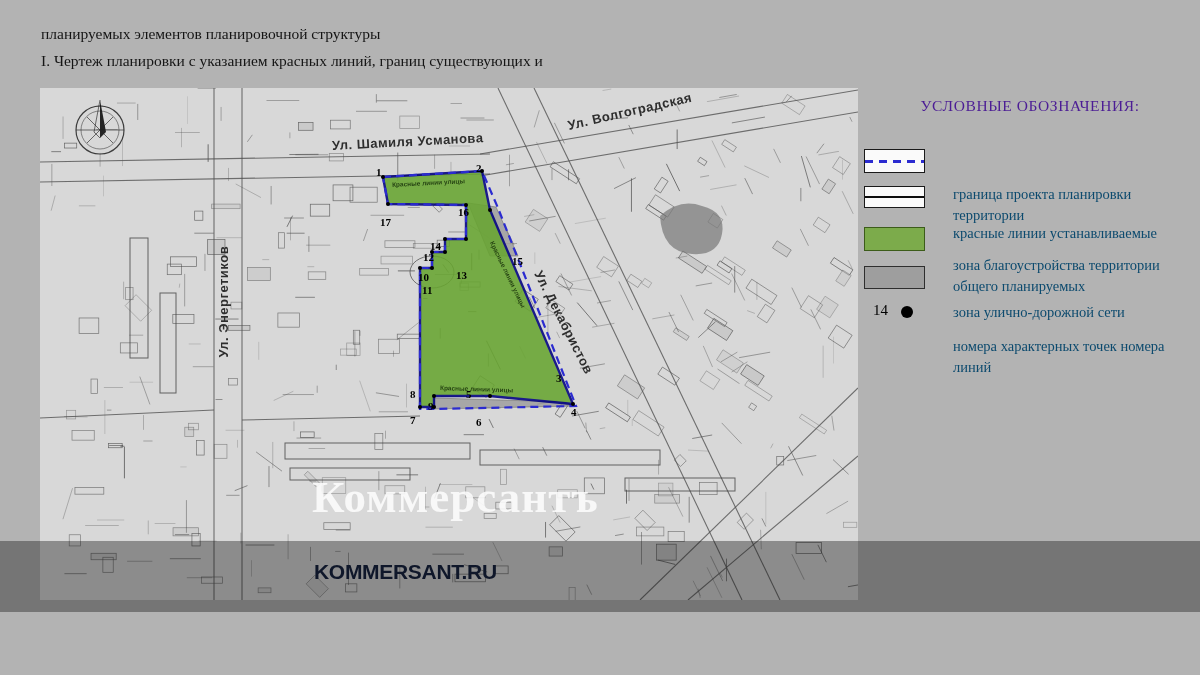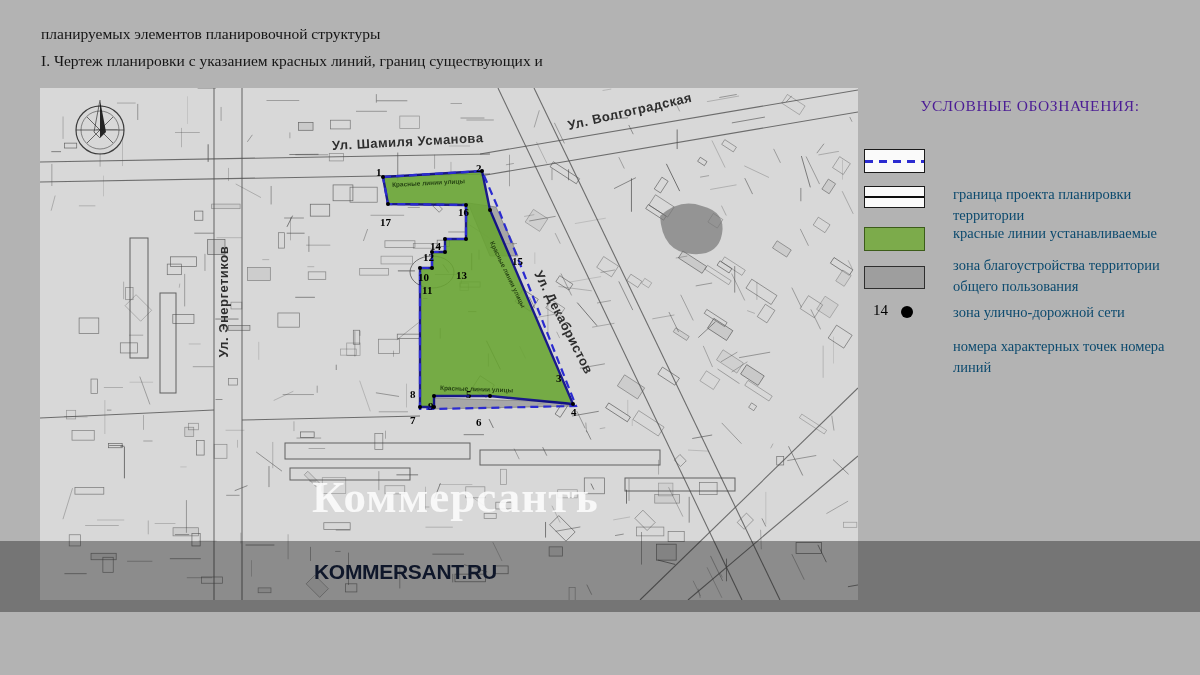--- a/index.html
+++ b/index.html
@@ -538,21 +538,21 @@
     <div class="dash"></div>
   </div>
 <div class="ltext" id="lt1">граница проекта планировки территории</div>
 
 <div class="sw sw-redline">
     <div class="line"></div>
   </div>
 <div class="ltext" id="lt2">красные линии устанавливаемые</div>
 
 <div class="sw sw-green"></div>
-<div class="ltext" id="lt3">зона  благоустройства территории общего пользования</div>
+<div class="ltext" id="lt3">зона  благоустройства территории общего планируемых</div>
 
 <div class="sw sw-gray"></div>
 <div class="ltext" id="lt4">зона улично-дорожной сети</div>
 
 <div class="leg-num">14</div>
 <div class="leg-dot"></div>
 <div class="ltext" id="lt5">номера характерных точек номера линий</div>
 
 <div class="band"></div>
 <div class="logo">Коммерсантъ</div>

